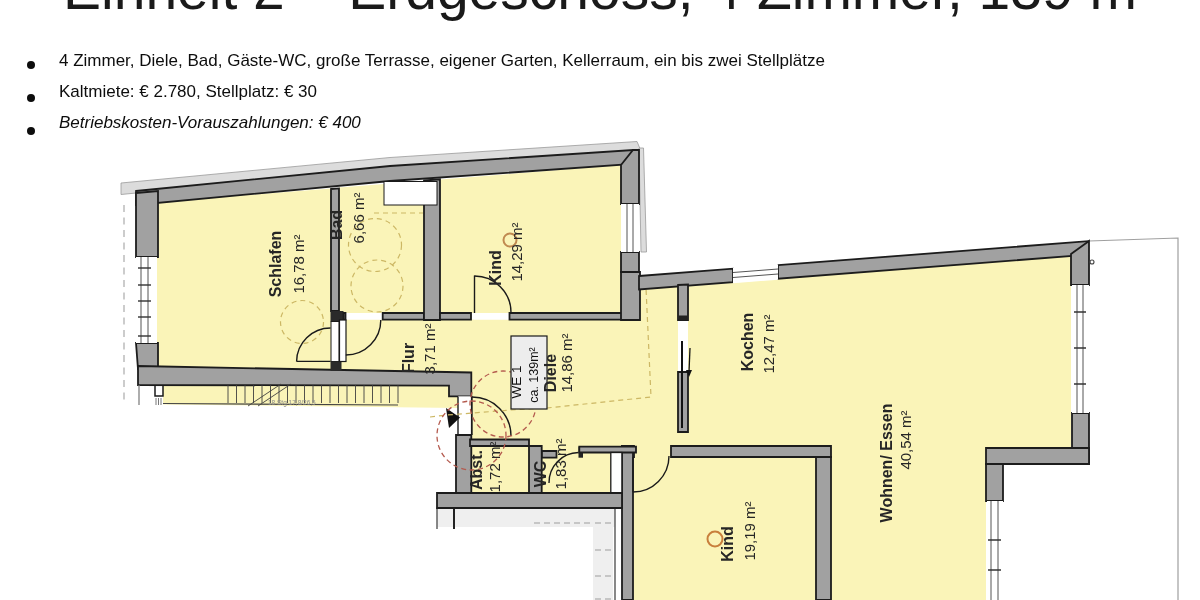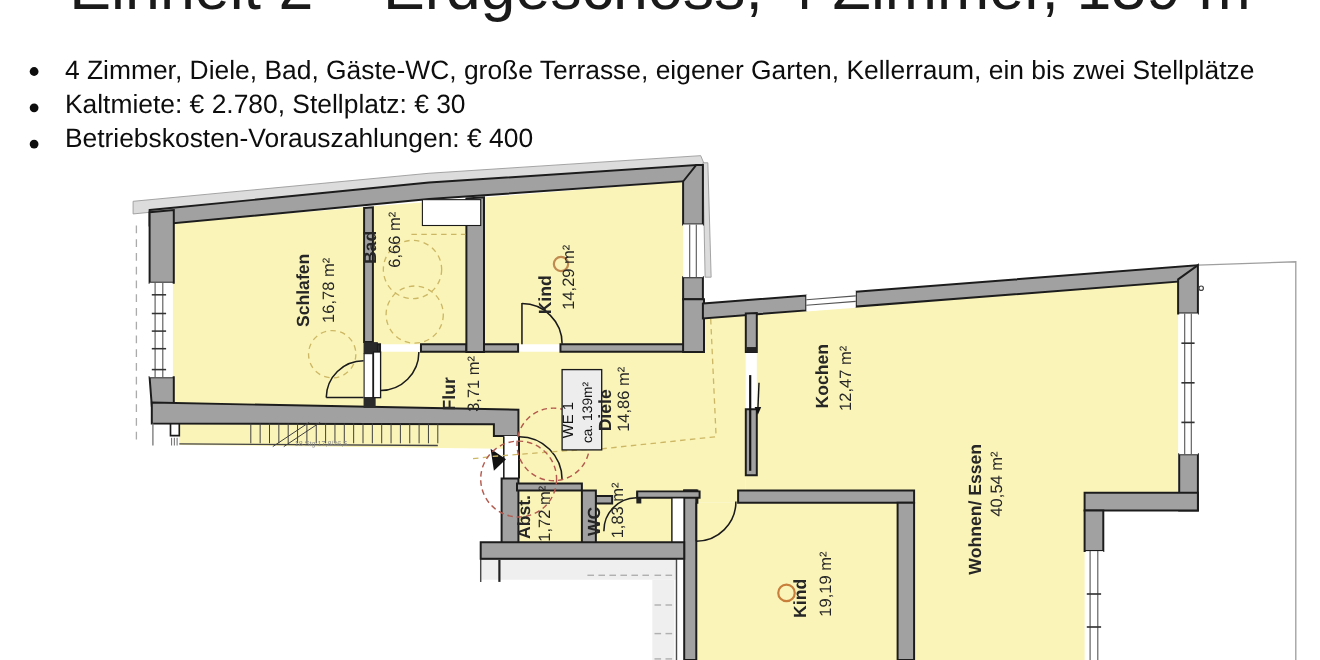--- a/index.html
+++ b/index.html
@@ -1,29 +1,29 @@
 <!DOCTYPE html>
 <html><head>
 <meta charset="utf-8">
 <style>
   html,body{margin:0;padding:0;}
   body{width:1200px;height:600px;overflow:hidden;position:relative;background:#fff;
        font-family:"Liberation Sans",sans-serif;}
   .title{position:absolute;left:63px;top:-44px;font-size:57px;color:#1a1a1a;
          white-space:nowrap;letter-spacing:0px;}
-  .b{position:absolute;left:59px;font-size:24px;color:#0d0d0d;white-space:nowrap;}
+  .b{position:absolute;left:59px;font-size:17px;color:#0d0d0d;white-space:nowrap;}
   .dot{position:absolute;left:27px;width:8px;height:8px;border-radius:50%;background:#0d0d0d;}
   svg{position:absolute;left:0;top:0;}
 </style>
 </head>
 <body>
 <div class="title">Einheit 2 – Erdgeschoss, 4 Zimmer, 139 m²</div>
 <div class="b" style="top:51px;">4 Zimmer, Diele, Bad, Gäste-WC, große Terrasse, eigener Garten, Kellerraum, ein bis zwei Stellplätze</div>
 <div class="b" style="top:82px;">Kaltmiete: € 2.780, Stellplatz: € 30</div>
-<div class="b" style="top:113px;">Betriebskosten-Vorauszahlungen: € 400</div>
+<div class="b" style="top:113px;font-style:italic;">Betriebskosten-Vorauszahlungen: € 400</div>
 <div class="dot" style="top:61px;"></div>
 <div class="dot" style="top:94px;"></div>
 <div class="dot" style="top:127px;"></div>
 
 <svg width="1200" height="600" viewBox="0 0 1200 600">
 <defs>
 <style>
   .wall{fill:#a1a1a1;stroke:#1c1c1c;stroke-width:1.8;}
   .wallnb{fill:#a1a1a1;stroke:none;}
   .yel{fill:#faf4b8;stroke:none;}

